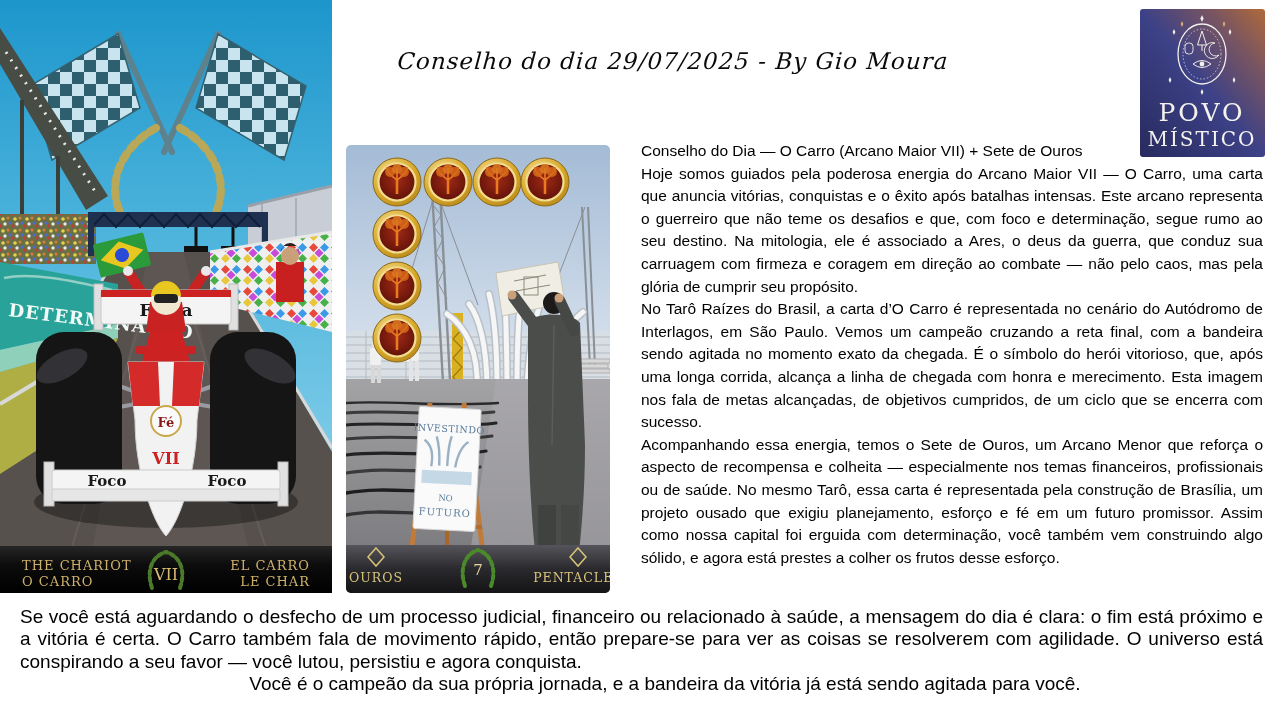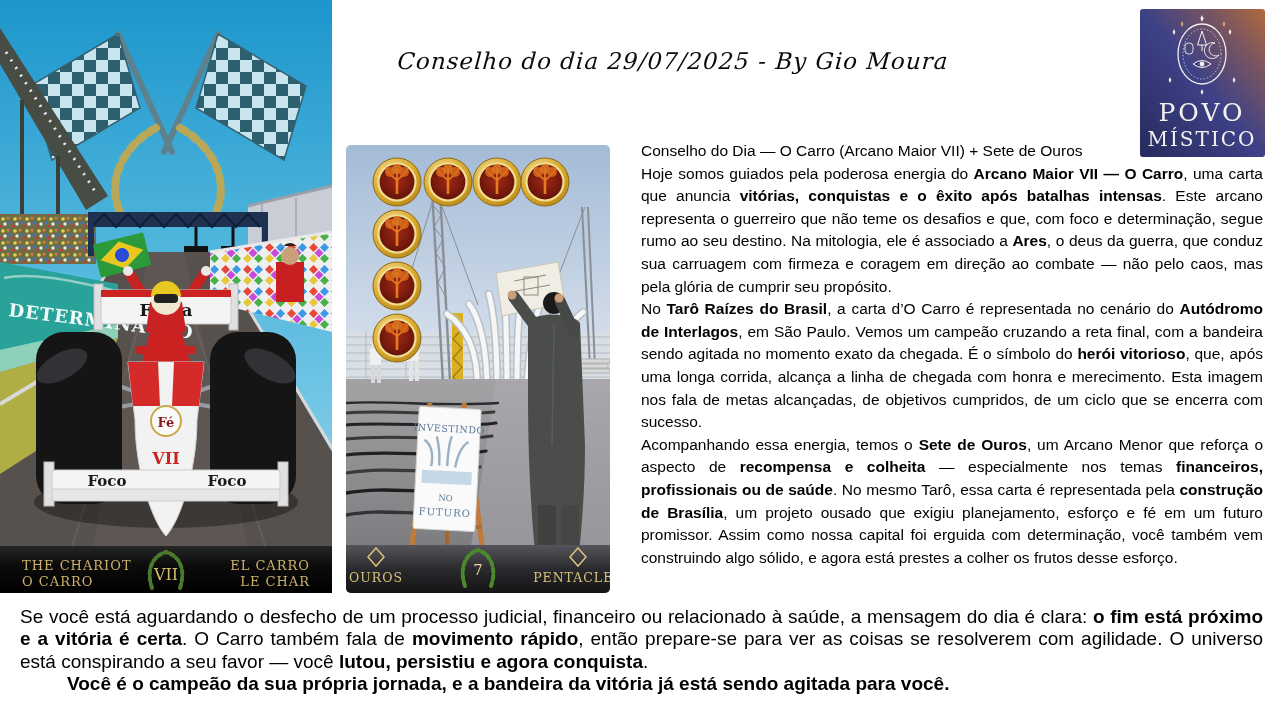--- a/index.html
+++ b/index.html
@@ -26,22 +26,22 @@
     font-size:15.5px;line-height:22.6px;text-align:justify;
   }
   .article h1{font-size:15.5px;line-height:22.6px;font-weight:400;margin:0;text-align:left;}
   .article p{margin:0;}
   
   .footer{
     left:20px;top:606px;width:1243px;
     font-size:19px;line-height:22.3px;text-align:justify;
   }
   .footer p{margin:0;}
-  .footer .lead-bold{font-weight:700;text-align:left;margin-left:47px;}
-  b,.b{font-weight:700;}
+  .footer .lead-bold{font-weight:700;text-align:center;margin-left:47px;}
+  b,.b{font-weight:400;}
   svg text{font-family:"DejaVu Serif",serif;}
 </style>
 </head>
 <body>
 
 <div class="abs title-script">Conselho do dia 29/07/2025 - By Gio Moura</div>
 
 <div class="abs chariot-card">
 <svg viewBox="0 0 332 593" preserveAspectRatio="none">
   <defs>

